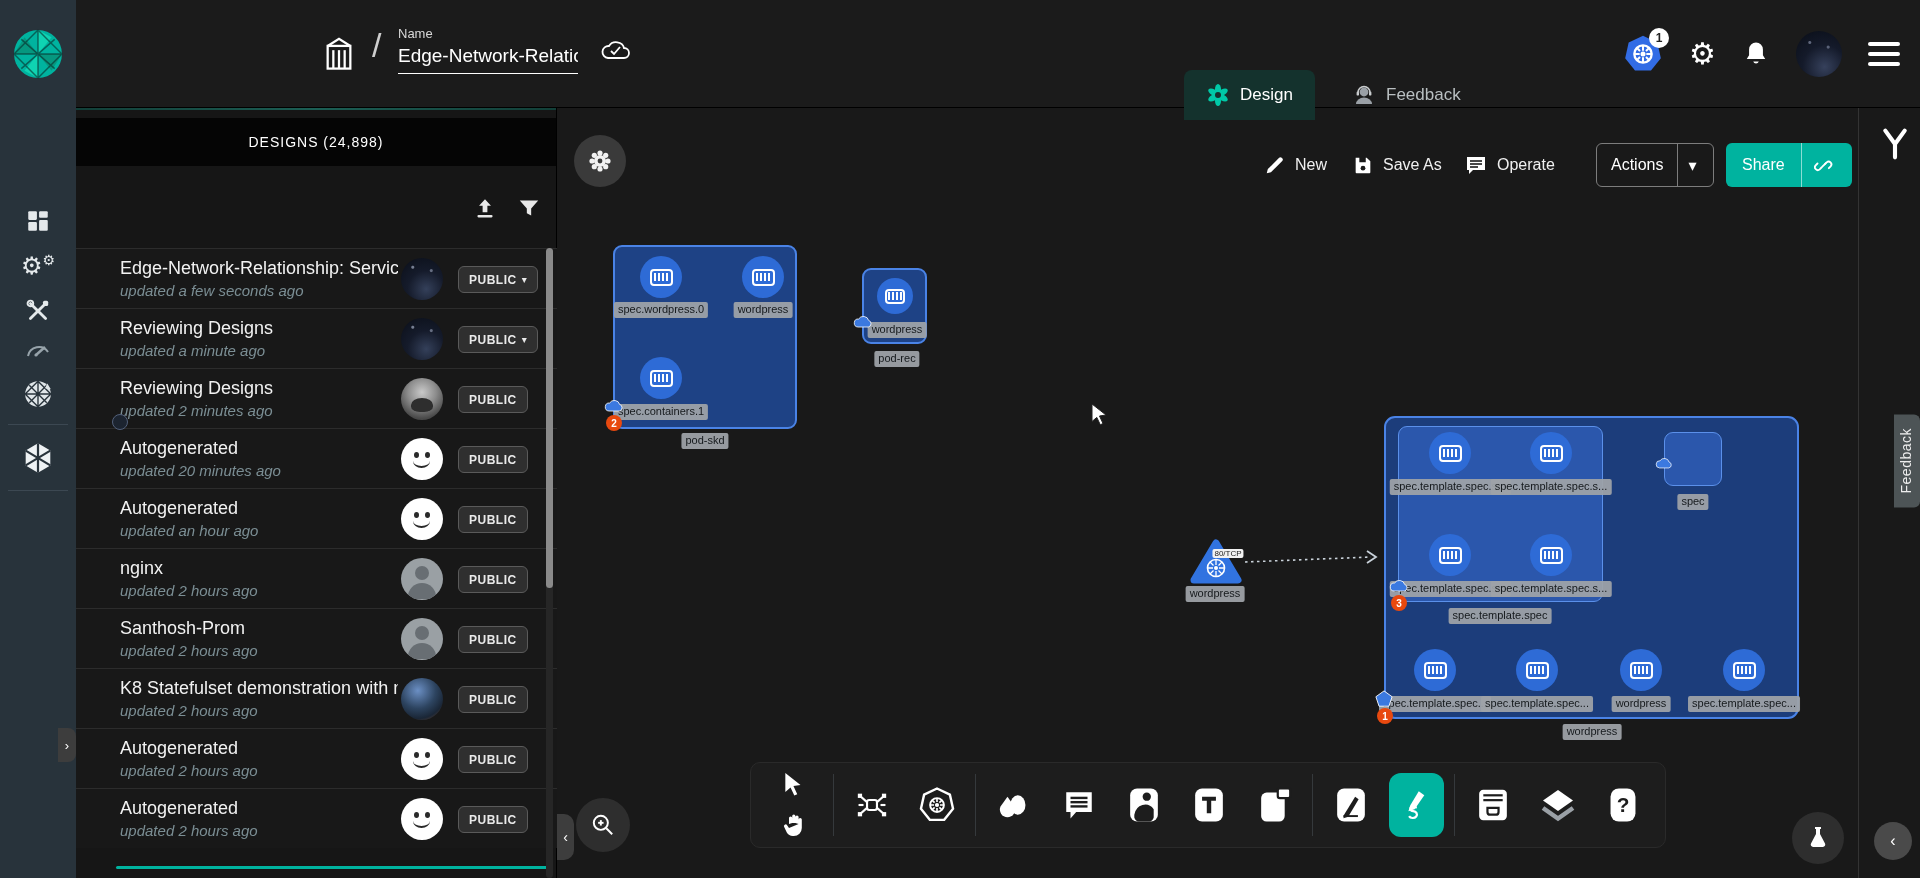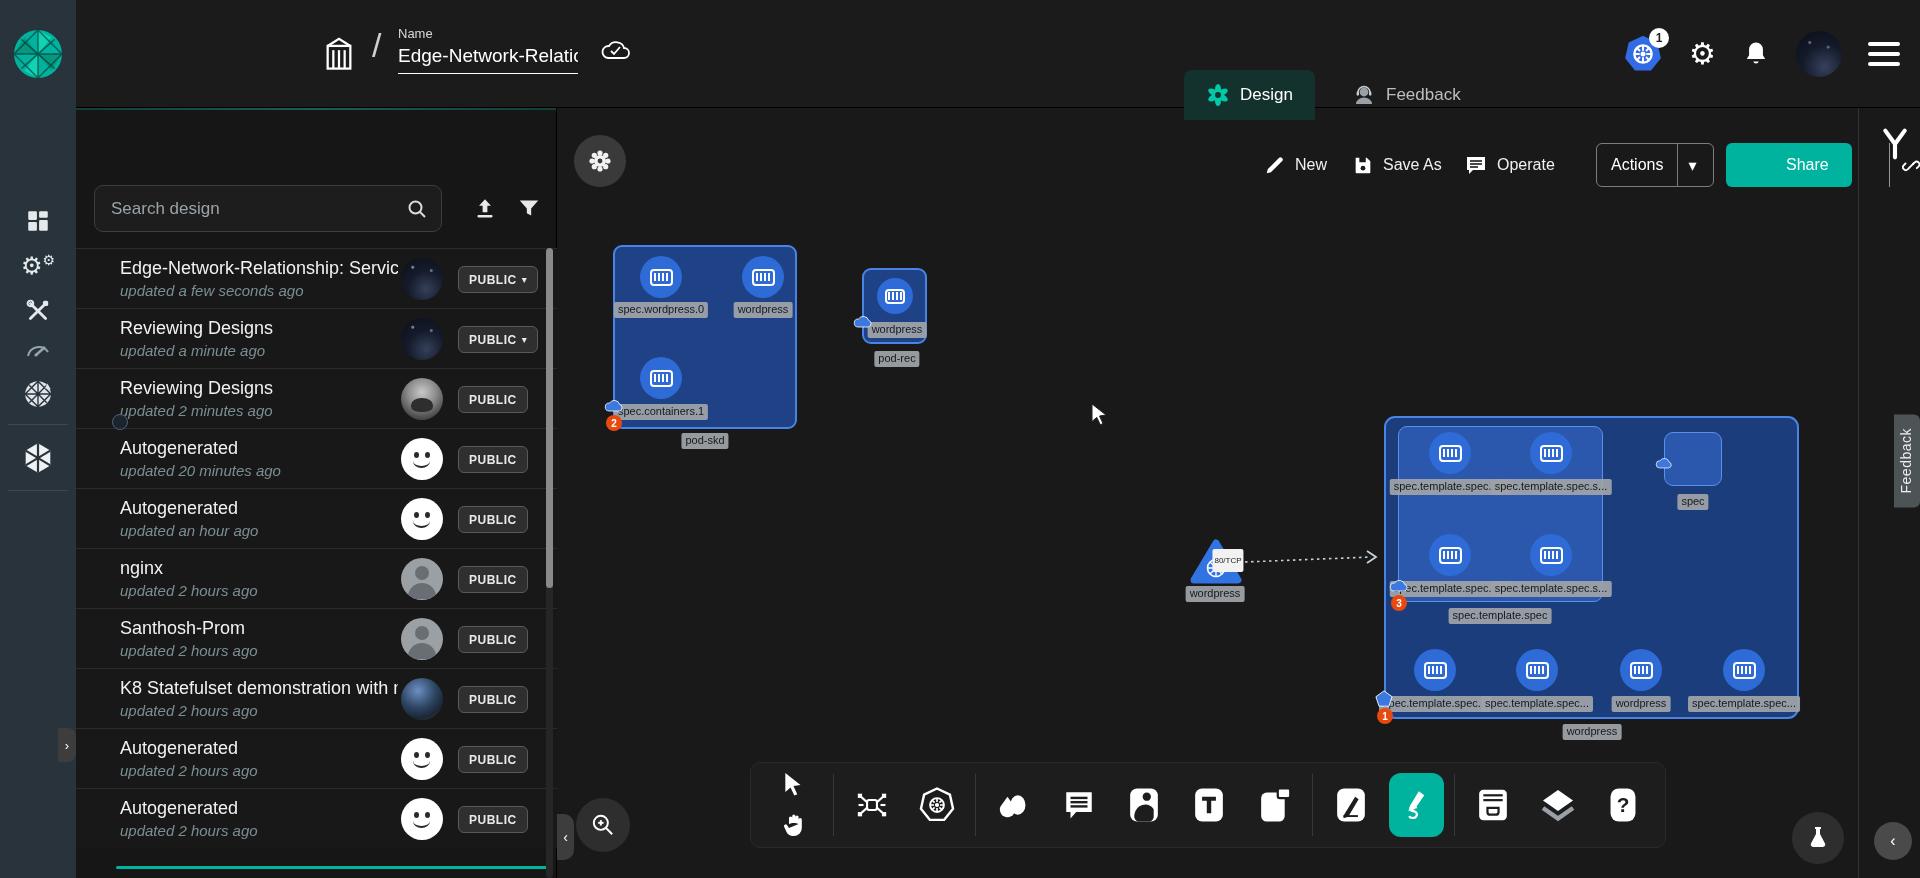--- a/index.html
+++ b/index.html
@@ -75,34 +75,34 @@
 
   
   .canvas { position:absolute; left:557px; top:108px; width:1301px; height:770px; background:#191919; }
   .dock-btn { position:absolute; left:574px; top:135px; width:52px; height:52px; border-radius:50%; background:#3a3a3a; display:flex; align-items:center; justify-content:center; cursor:pointer; z-index:22; }
 
   .top-act { position:absolute; top:143px; height:44px; display:flex; align-items:center; gap:9px; color:#f0f0f0; font-size:16px; cursor:pointer; z-index:22; }
   .btn-outline { position:absolute; top:143px; height:44px; display:flex; align-items:stretch; border:1px solid #7d7d7d; border-radius:6px; color:#fff; font-size:16px; cursor:pointer; z-index:22; background:transparent; }
   .btn-outline .seg { display:flex; align-items:center; padding:0 14px; }
   .btn-outline .seg + .seg { border-left:1px solid #7d7d7d; padding:0 10px; }
   .btn-teal { position:absolute; top:143px; height:44px; display:flex; align-items:stretch; background:#00B39F; border-radius:6px; color:#fff; font-size:16px; cursor:pointer; z-index:22; }
-  .btn-teal .seg { display:flex; align-items:center; padding:0 16px;margin-left:44px; }
+  .btn-teal .seg { display:flex; align-items:center; padding:0 16px; }
   .btn-teal .seg + .seg { border-left:1px solid rgba(255,255,255,.55); padding:0 12px; }
 
   
   .kgroup { position:absolute; border:2px solid #4a83e6; border-radius:9px; }
   .knode { position:absolute; width:42px; height:42px; border-radius:50%; background:#2e6bd6; display:flex; align-items:center; justify-content:center; }
   .knode.sm { width:36px; height:36px; }
   .cbox { width:23px; height:17px; border:2px solid #fff; border-radius:4px; display:flex; align-items:center; justify-content:center; gap:2px; }
   .knode.sm .cbox { width:20px; height:15px; }
   .cbox i { display:block; width:2px; height:8px; background:#fff; }
   .chip { position:absolute; transform:translateX(-50%); background:rgba(158,163,168,.94); color:#15191c; font-size:11px; line-height:1.25; padding:1px 4px; border-radius:2px; white-space:nowrap; z-index:5; }
   .cloudb { position:absolute; z-index:6; }
   .numb { position:absolute; width:16px; height:16px; border-radius:50%; background:#e8490f; color:#fff; font-size:10px; font-weight:bold; display:flex; align-items:center; justify-content:center; z-index:6; }
-  .tri-port { position:absolute; transform:translateX(-50%); background:#f2f2f2; color:#222; font-size:8px; padding:7px 2px; border-radius:2px; z-index:7; }
+  .tri-port { position:absolute; transform:translateX(-50%); background:#f2f2f2; color:#222; font-size:8px; padding:0 2px; border-radius:2px; z-index:7; }
 
   
   .btoolbar { position:absolute; left:750px; top:762px; width:916px; height:86px; background:#1d1d1d; border:1px solid #2a2a2a; border-radius:10px; display:flex; align-items:center; padding:0 14px; gap:10px; z-index:22; }
   .tb-col { display:flex; flex-direction:column; gap:2px; }
   .tb-btn { background:transparent; border:none; width:58px; height:38px; display:flex; align-items:center; justify-content:center; cursor:pointer; }
   .tb-btn.lg { height:64px; width:62px; }
   .tb-btn.active { background:#00B39F; border-radius:12px; }
   .tb-div { width:1px; height:62px; background:#35393c; }
 
   .zoom-fab { position:absolute; left:576px; top:798px; width:54px; height:54px; border-radius:50%; background:#2e2e2e; display:flex; align-items:center; justify-content:center; cursor:pointer; z-index:22; }
@@ -246,27 +246,21 @@
         <path d="M12,1 V25 M2,7 L22,19 M22,7 L2,19" stroke="#28333b" stroke-width="1.8" fill="none"></path>
       </svg>
     </div>
     <div class="side-sep" style="top:382px"></div>
 
   </div>
   <div class="side-expand">›</div>
 
   <div class="dpanel">
     <div class="dpanel-accent"></div>
-    <div class="searchbox">
-      <input type="text" placeholder="Search design" style="">
-      <svg width="24" height="24" viewBox="0 0 24 24" fill="none" stroke="#dcdcdc" stroke-width="2">
-        <circle cx="10.5" cy="10.5" r="6"></circle>
-          <line x1="15" y1="15" x2="20" y2="20"></line>
-      </svg>
-    </div>
+    <div class="dpanel-title">DESIGNS (24,898)</div>
     <span class="panel-tool" style="left:396px">
       <svg width="26" height="28" viewBox="0 0 24 24" fill="#e8e8e8">
         <path d="M12,4 l5.5,6 h-3.3 v6 h-4.4 v-6 h-3.3 z"></path>
         <rect x="5" y="18.5" width="14" height="2.2" rx="1"></rect>
       </svg>
     </span>
     <span class="panel-tool" style="left:440px">
       <svg width="26" height="28" viewBox="0 0 24 24" fill="#e8e8e8">
         <path d="M3.5,5 h17 l-6.5,7.5 v6.5 l-4,-2.2 v-4.3 z"></path>
       </svg>

